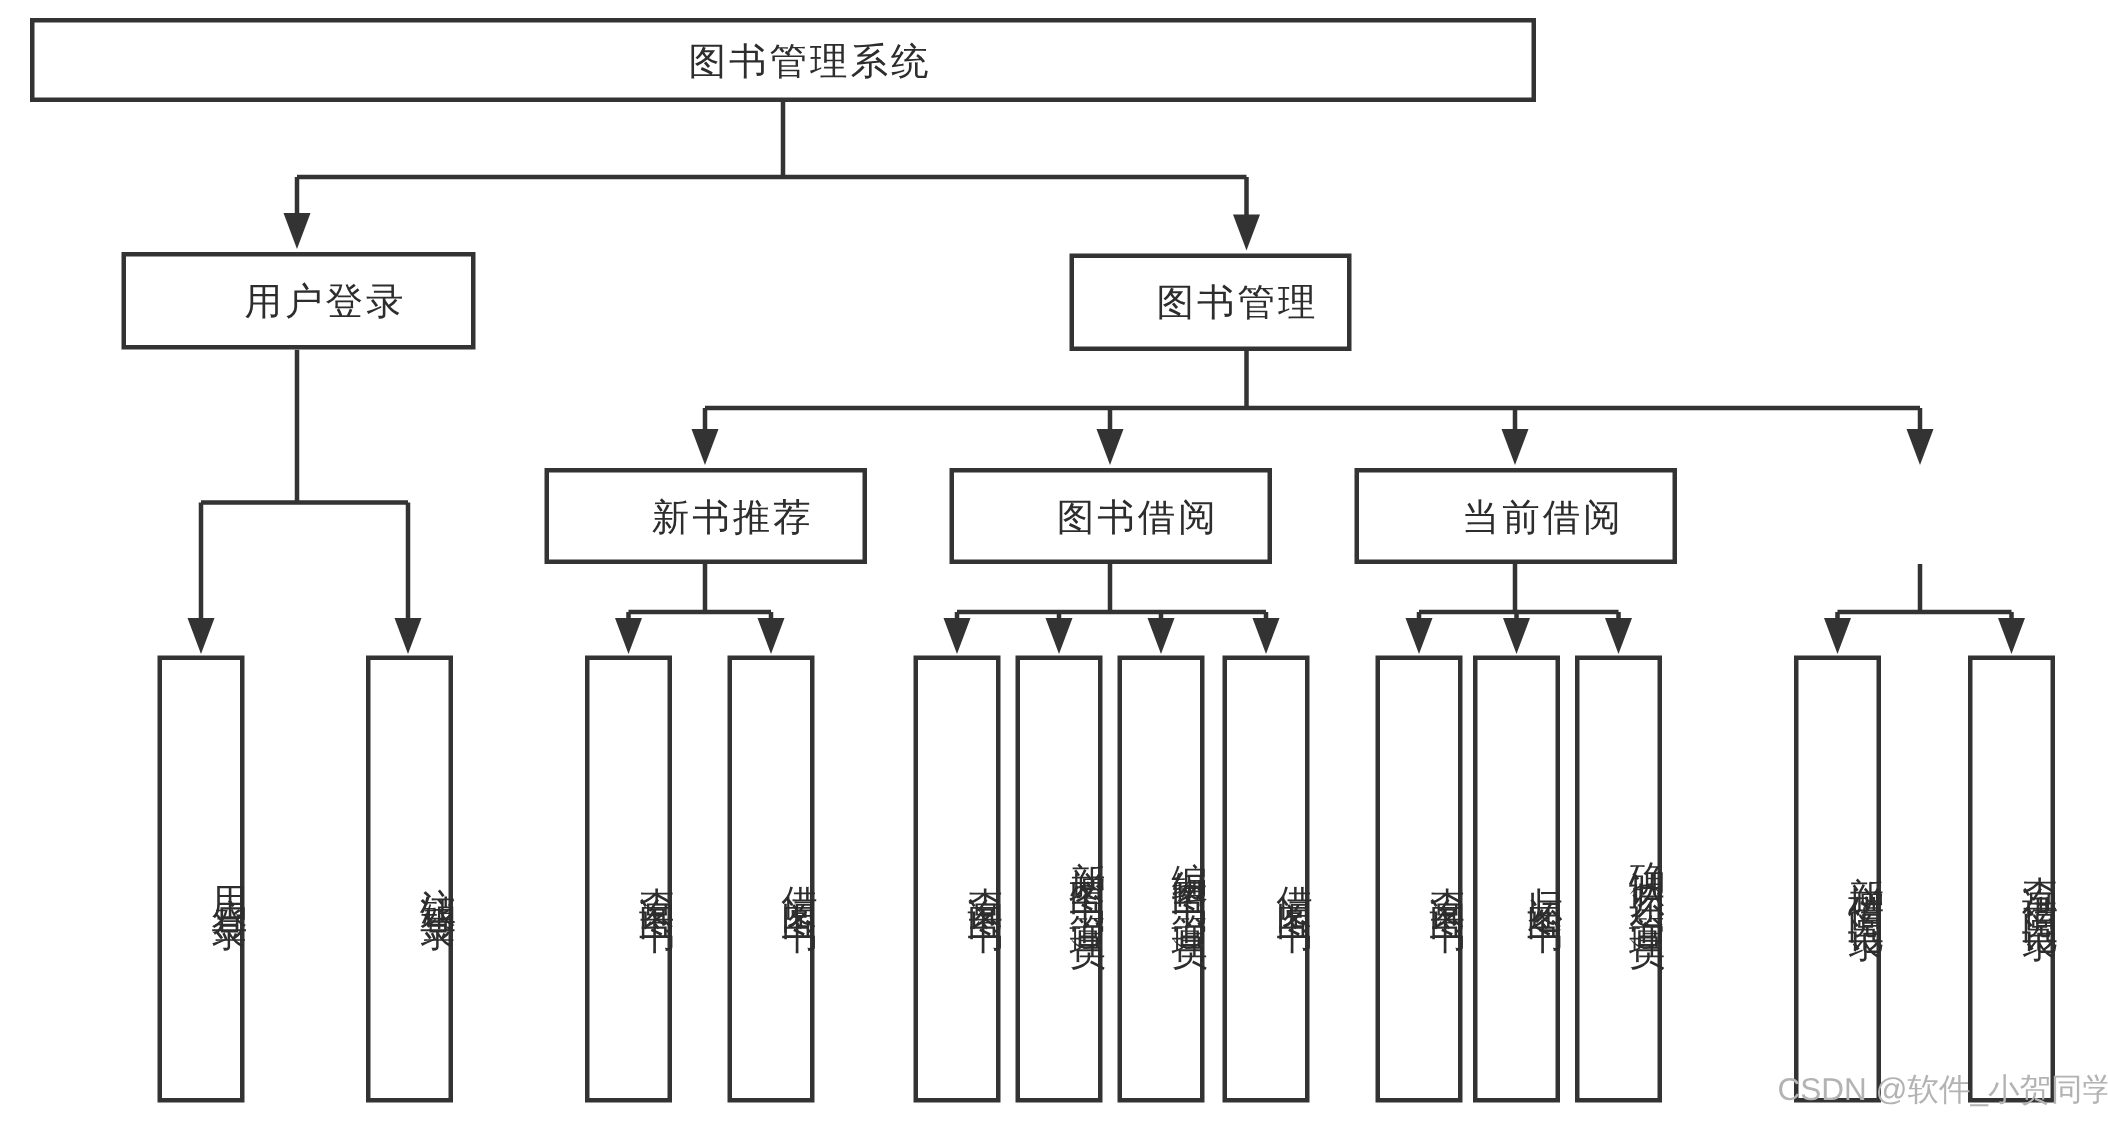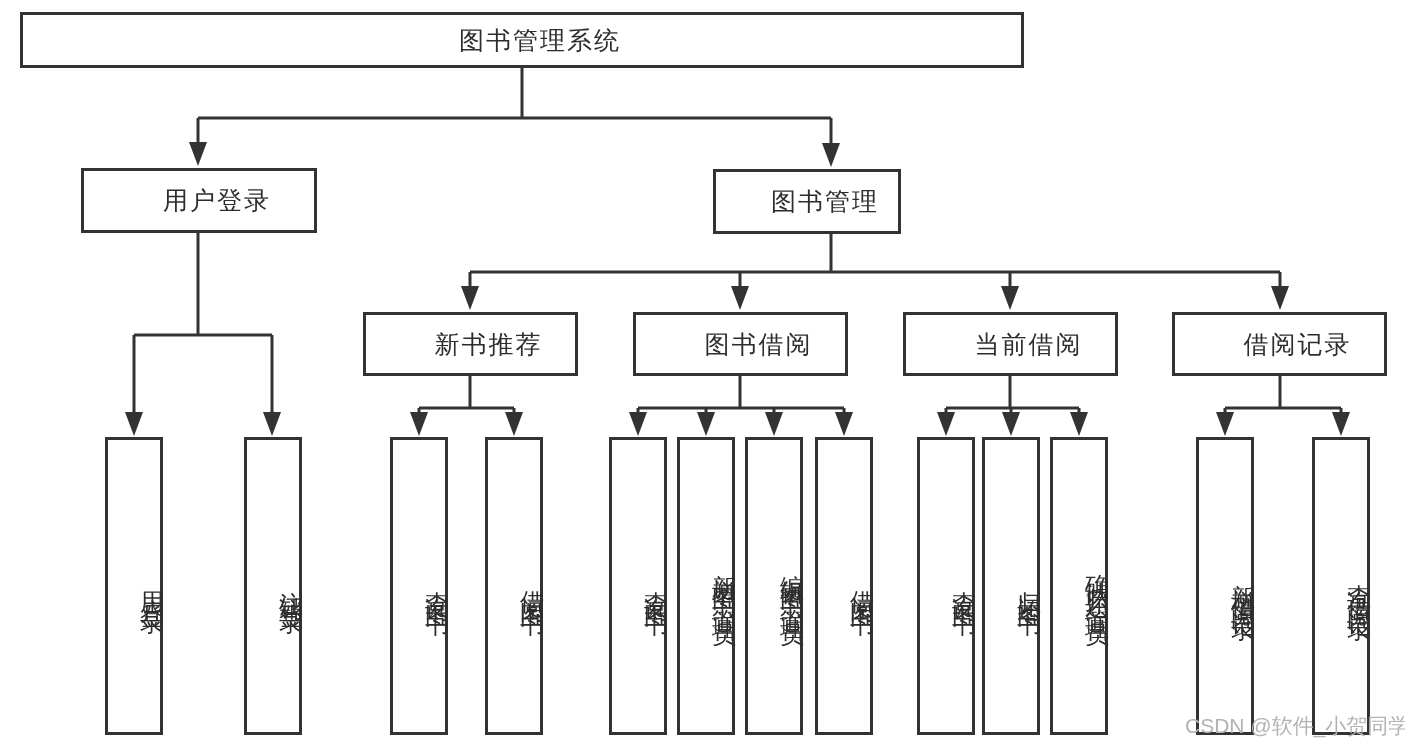--- a/index.html
+++ b/index.html
@@ -112,21 +112,20 @@
   </svg>
 
   <div class="node h-node n-root">图书管理系统</div>
 
   <div class="node h-node n-login">用户登录</div>
   <div class="node h-node n-mgmt">图书管理</div>
 
   <div class="node h-node n-g2">图书借阅</div>
   <div class="node h-node n-g1">新书推荐</div>
   <div class="node h-node n-g3">当前借阅</div>
-  <div class="node h-node n-g4">借阅记录</div>
 
   <div class="node v-node leaf l1">
     <span>用户登录</span>
   </div>
   <div class="node v-node leaf l2">
     <span>注销登录</span>
   </div>
 
   <div class="node v-node leaf l3">
     <span>查询图书</span>

